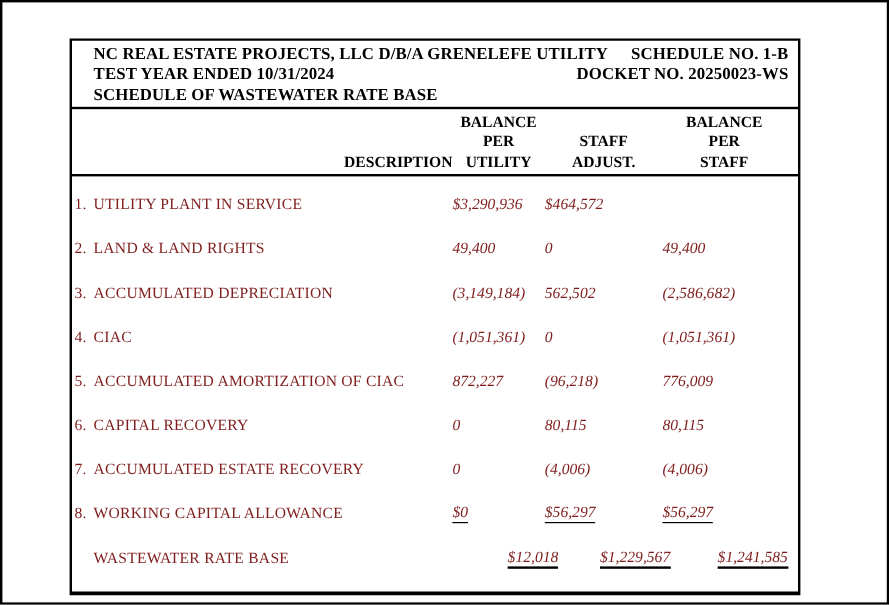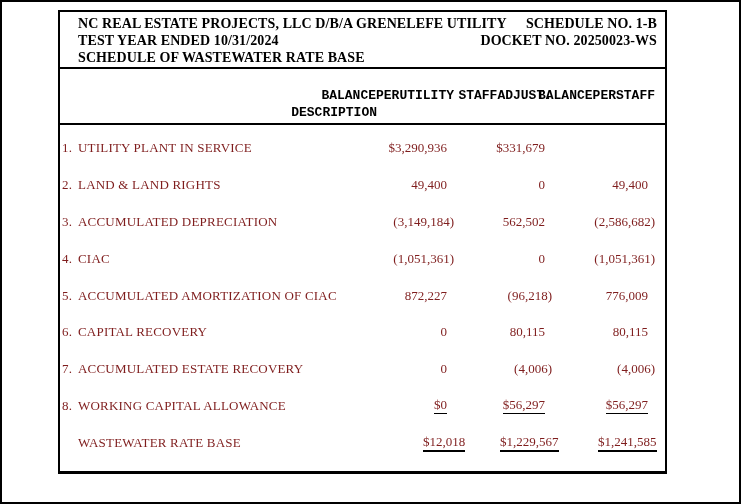--- a/index.html
+++ b/index.html
@@ -7,21 +7,21 @@
     position:relative;
     width:741px;height:504px;
     box-sizing:border-box;
     background:#ffffff;
     border:2px solid #000;
     font-family:"Liberation Serif","DejaVu Serif",serif;
     color:#000;
     overflow:hidden;
   }
   .table-box{
-    position:absolute;left:56px;top:8px;
+    position:absolute;left:56px;top:30px;
     width:609px;height:464px;
     box-sizing:border-box;
     border:2px solid #000;
     border-bottom-width:3px;
     background:#fff;
   }
   
   .title-box{
     box-sizing:border-box;
     border-bottom:2px solid #000;
@@ -36,36 +36,36 @@
   
   .colhead{
     box-sizing:border-box;
     height:56px;
     border-bottom:2px solid #000;
     display:grid;
     grid-template-columns:315px 77px 98px 103px;
     padding:2px 0 0 2px;
     font-weight:bold;font-size:13px;
   }
-  .ch{display:flex;justify-content:flex-end;align-items:center;line-height:16.5px;padding-bottom:2px;font-family:Liberation Mono, monospace;}
+  .ch{display:flex;flex-direction:column;justify-content:flex-end;align-items:center;line-height:16.5px;padding-bottom:2px;}
   .ch.desc{align-items:flex-end;padding-left:14px;}
   
   .tbody{padding:5px 0 0 2px;}
   .row{
     display:grid;
     grid-template-columns:315px 77px 98px 103px;
     height:36.8px;
     align-items:center;
     font-size:13px;
     color:#7f1d1d;
   }
   .cell.desc{white-space:nowrap;letter-spacing:0.2px;}
   .num{display:inline-block;width:16px;}
   .total-indent{padding-left:16px;}
-  .cell.val{text-align:right;white-space:nowrap;}
+  .cell.val{white-space:nowrap;font-style:italic;}
   .cell.val.np{padding-right:7px;}
   .v{display:inline-block;}
   .u{border-bottom:1.5px solid #000;padding-bottom:0px;}
   .u2{border-bottom:2px solid #000;padding-bottom:0px;margin-left:46px;}
 </style>
 </head>
 <body>
 
 <div class="canvas">
   <div class="table-box">
@@ -102,21 +102,21 @@
         <span>PER</span>
         <span>STAFF</span>
       </div>
     </div>
 
     <div class="tbody">
 
       <div class="row">
         <div class="cell desc"><span class="num">1.</span><span>UTILITY PLANT IN SERVICE</span></div>
         <div class="cell val np"><span class="v">$3,290,936</span></div>
-        <div class="cell val np"><span class="v">$331,679</span></div>
+        <div class="cell val np"><span class="v">$464,572</span></div>
       </div>
 
       <div class="row">
         <div class="cell desc"><span class="num">2.</span><span>LAND &amp; LAND RIGHTS</span></div>
         <div class="cell val np"><span class="v">49,400</span></div>
         <div class="cell val np"><span class="v">0</span></div>
         <div class="cell val np"><span class="v">49,400</span></div>
       </div>
 
       <div class="row">

